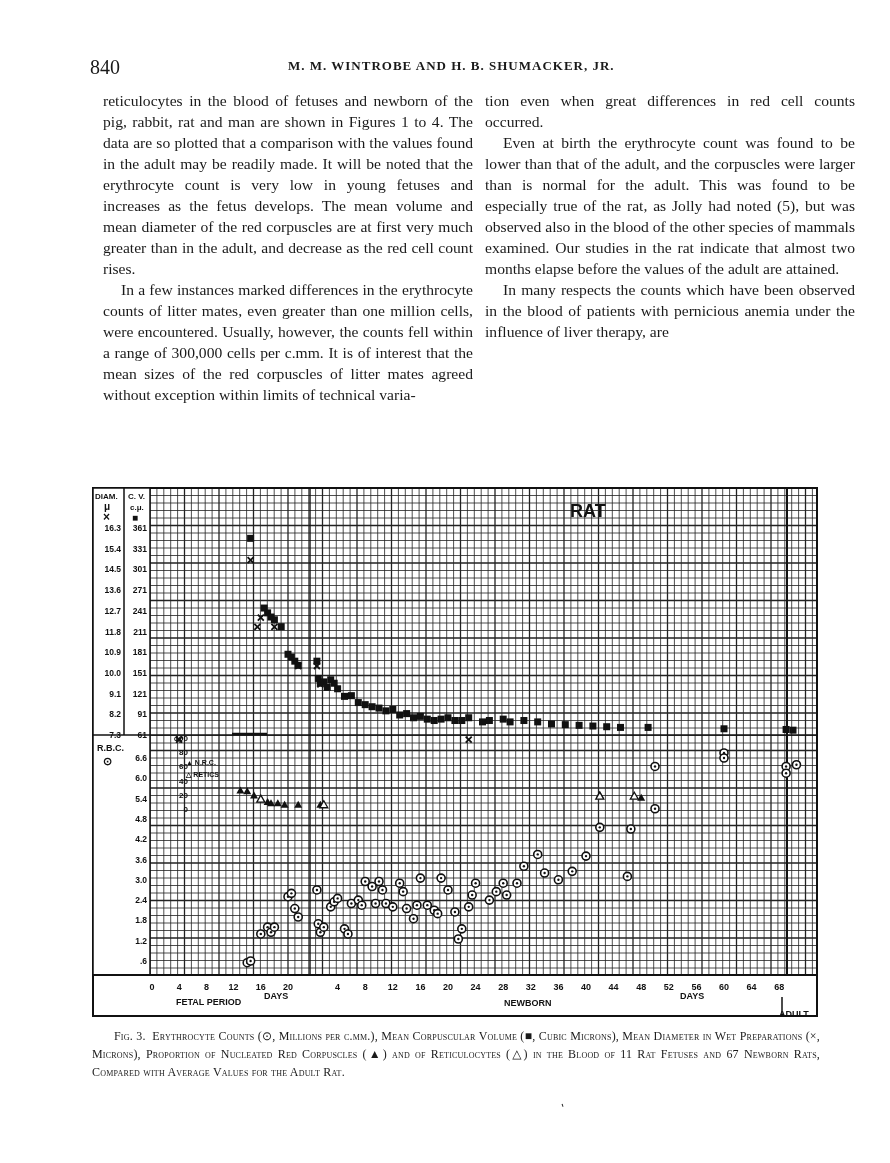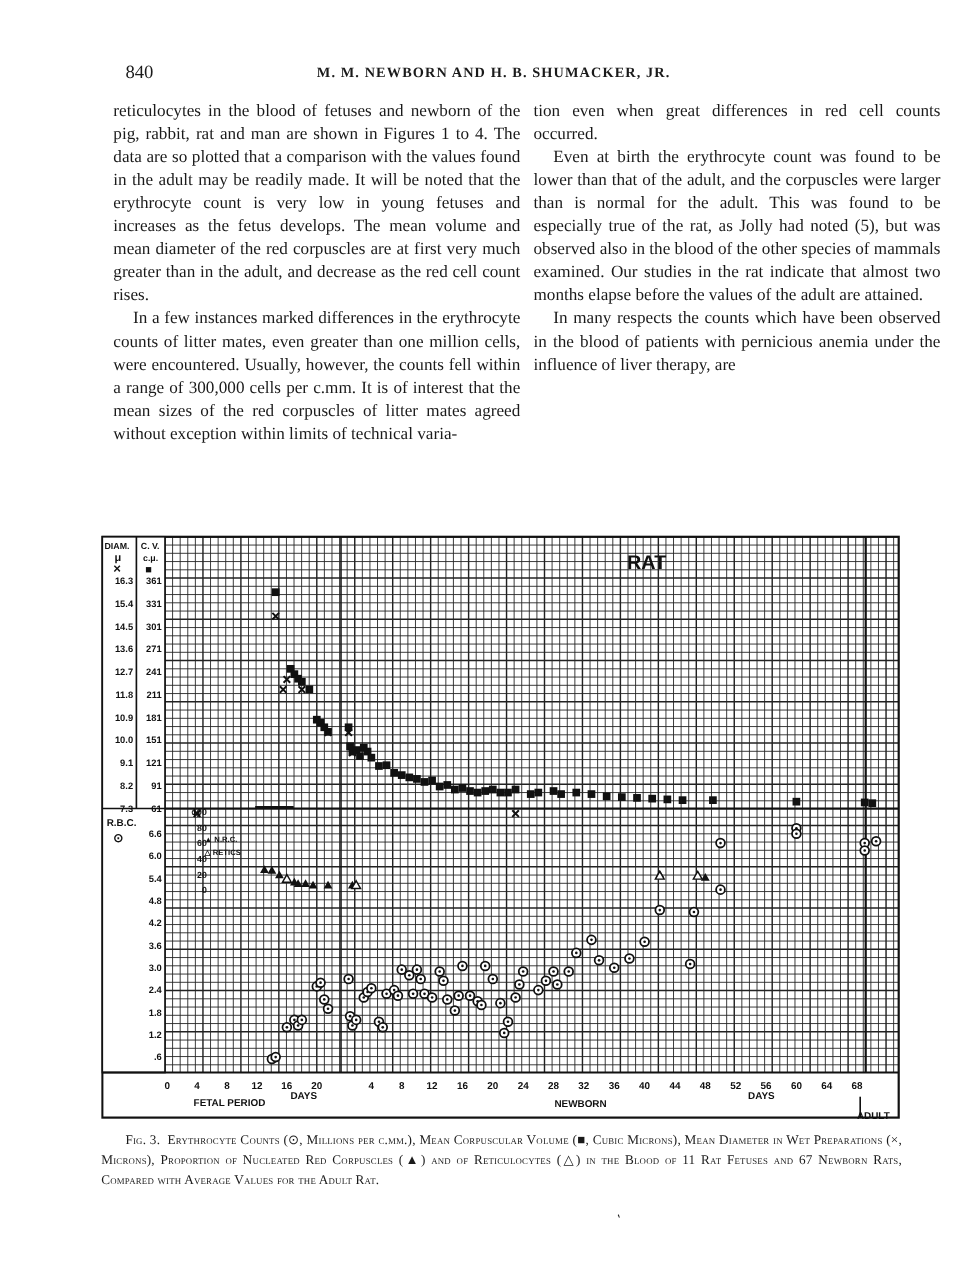--- a/index.html
+++ b/index.html
@@ -1,38 +1,38 @@
 <!DOCTYPE html>
 <html><head>
   <meta charset="utf-8">
   <style>
     html, body { margin: 0; padding: 0; background: #ffffff; }
     body { width: 890px; height: 1163px; position: relative; overflow: hidden; color: #1a1a1a; font-family: "DejaVu Serif", serif; }
     .running-head { position: absolute; top: 56px; left: 90px; width: 740px; height: 22px; }
-    .page-num { position: absolute; left: 0; top: 0; font-family: "Liberation Serif", serif; font-size: 17px; margin-left: 24px; }
+    .page-num { position: absolute; left: 0; top: 0; font-family: "Liberation Serif", serif; font-size: 20px; }
     .authors { position: absolute; left: 198px; top: 2px; font-family: "Liberation Serif", serif; font-size: 13px; letter-spacing: 1px; font-weight: bold; }
     .col { position: absolute; top: 90px; width: 370px; font-family: "Liberation Serif", serif; font-size: 15.6px; line-height: 21px; text-align: justify; }
     .col.left { left: 103px; }
     .col.right { left: 485px; }
     .col p { margin: 0; }
     .col p.indent { text-indent: 18px; }
     .section-head { font-style: italic; text-align: center; margin: 18px 0 8px 0 !important; line-height: 21px; }
     .figure { position: absolute; left: 92px; top: 485px; width: 728px; height: 535px; }
     .figure svg { position: absolute; left: 0; top: 0; }
     .caption { position: absolute; left: 92px; top: 1027px; width: 728px; font-family: "Liberation Serif", serif; font-size: 12px; line-height: 18px; text-align: justify; letter-spacing: 0.2px; }
     .caption .sc { font-variant: small-caps; margin-top: 24px; }
     .caption p { margin: 0; text-indent: 22px; }
     .mark { position: absolute; left: 563px; top: 1102px; font-size: 12px; transform: rotate(-30deg); }
   </style>
 </head>
 <body>
 
 <div class="running-head">
   <span class="page-num">840</span>
-  <span class="authors">M. M. NEWBORN AND H. B. SHUMACKER, JR.</span>
+  <span class="authors">M. M. WINTROBE AND H. B. SHUMACKER, JR.</span>
 </div>
 
 <div class="col left">
   <p>reticulocytes in the blood of fetuses and newborn of the pig, rabbit, rat and man are shown in Figures 1 to 4.  The data are so plotted that a comparison with the values found in the adult may be readily made.  It will be noted that the erythrocyte count is very low in young fetuses and increases as the fetus develops.  The mean volume and mean diameter of the red corpuscles are at first very much greater than in the adult, and decrease as the red cell count rises.</p>
   <p class="indent">In a few instances marked differences in the erythrocyte counts of litter mates, even greater than one million cells, were encountered.  Usually, however, the counts fell within a range of 300,000 cells per c.mm.  It is of interest that the mean sizes of the red corpuscles of litter mates agreed without exception within limits of technical varia-</p>
 </div>
 
 <div class="col right">
   <p>tion even when great differences in red cell counts occurred.</p>
   <p class="indent">Even at birth the erythrocyte count was found to be lower than that of the adult, and the corpuscles were larger than is normal for the adult. This was found to be especially true of the rat, as Jolly had noted (5), but was observed also in the blood of the other species of mammals examined.  Our studies in the rat indicate that almost two months elapse before the values of the adult are attained.</p>

